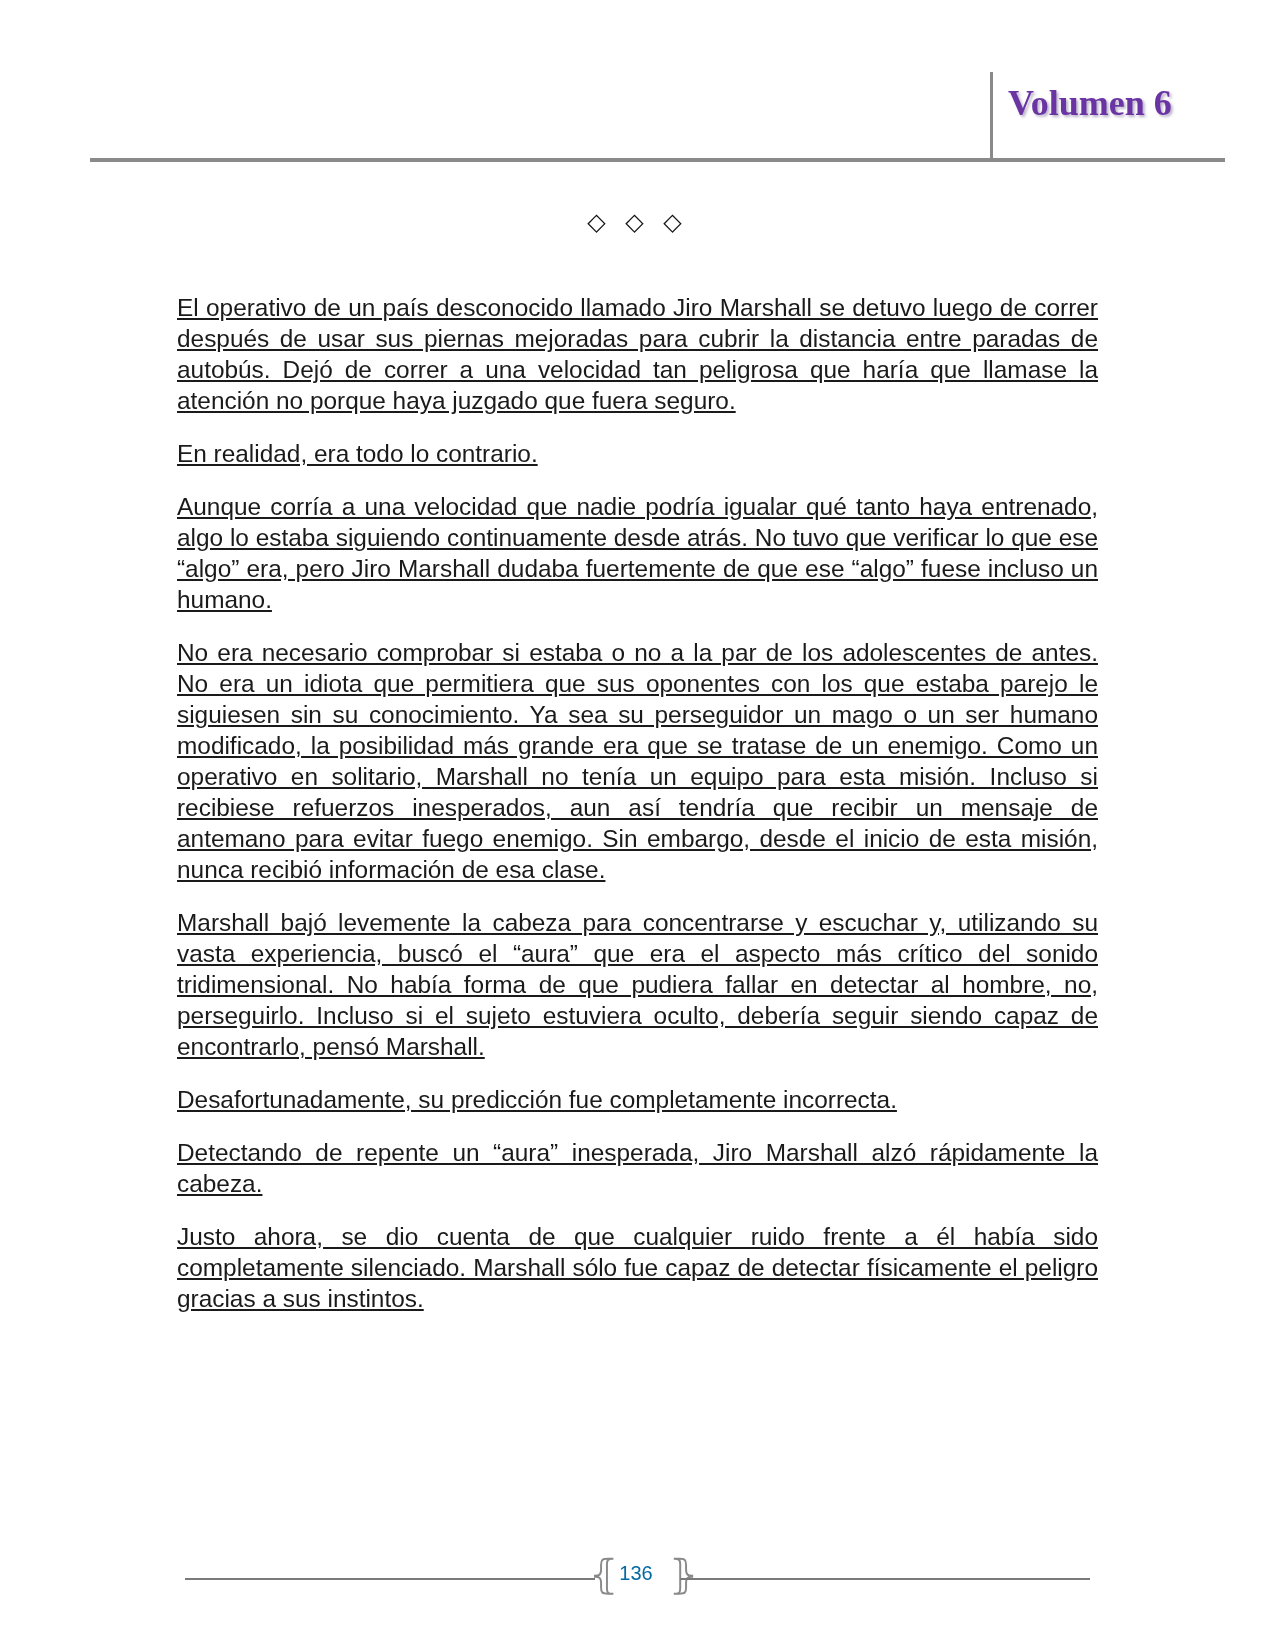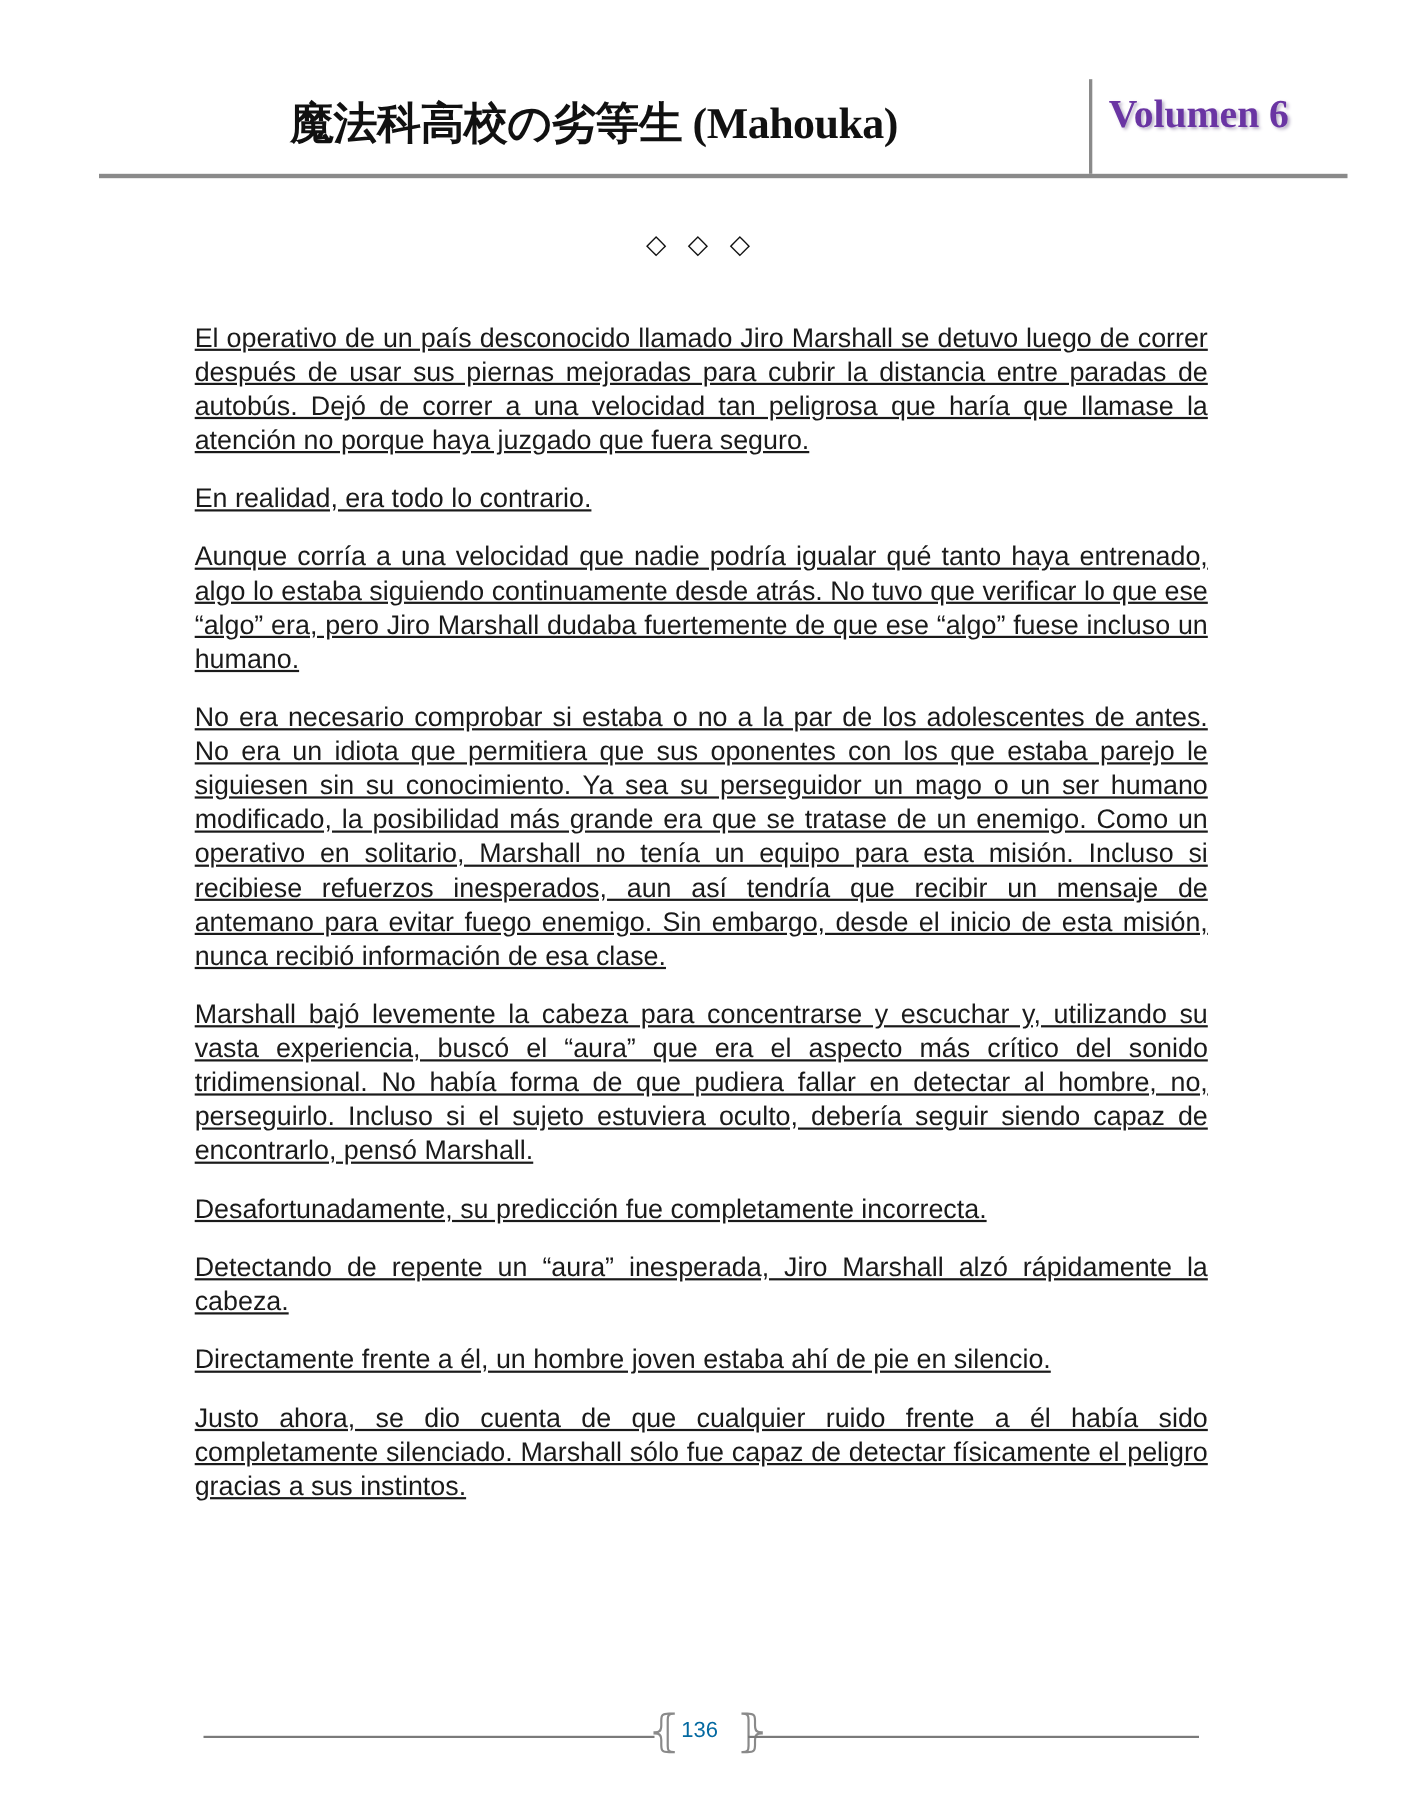--- a/index.html
+++ b/index.html
@@ -33,39 +33,37 @@
                       font-size: 40px; line-height: 40px; color: #8a8a8a; }
     .footer-bracket.left { left: 404px; }
     .footer-bracket.right { left: 484px; }
     .page-number { position: absolute; left: 418px; top: 14px; width: 66px; text-align: center;
                    font-size: 20px; color: #0369a1; }
   </style>
 </head>
 <body>
 
 <div class="header">
-  <div class="header-title">魔法科高校の劣等生 (Mahouka)</div>
   <div class="header-divider-v"></div>
   <div class="header-volume" style="color: rgb(106, 53, 163); text-align: center;">Volumen 6</div>
   <div class="header-rule"></div>
 </div>
 
 <div class="separator">
   <span>◇ ◇ ◇</span>
 </div>
 
 <div class="body-text">
   <p>El operativo de un país desconocido llamado Jiro Marshall se detuvo luego de correr después de usar sus piernas mejoradas para cubrir la distancia entre paradas de autobús. Dejó de correr a una velocidad tan peligrosa que haría que llamase la atención no porque haya juzgado que fuera seguro.</p>
   <p>En realidad, era todo lo contrario.</p>
   <p>Aunque corría a una velocidad que nadie podría igualar qué tanto haya entrenado, algo lo estaba siguiendo continuamente desde atrás. No tuvo que verificar lo que ese “algo” era, pero Jiro Marshall dudaba fuertemente de que ese “algo” fuese incluso un humano.</p>
   <p>No era necesario comprobar si estaba o no a la par de los adolescentes de antes. No era un idiota que permitiera que sus oponentes con los que estaba parejo le siguiesen sin su conocimiento. Ya sea su perseguidor un mago o un ser humano modificado, la posibilidad más grande era que se tratase de un enemigo. Como un operativo en solitario, Marshall no tenía un equipo para esta misión. Incluso si recibiese refuerzos inesperados, aun así tendría que recibir un mensaje de antemano para evitar fuego enemigo. Sin embargo, desde el inicio de esta misión, nunca recibió información de esa clase.</p>
   <p>Marshall bajó levemente la cabeza para concentrarse y escuchar y, utilizando su vasta experiencia, buscó el “aura” que era el aspecto más crítico del sonido tridimensional. No había forma de que pudiera fallar en detectar al hombre, no, perseguirlo. Incluso si el sujeto estuviera oculto, debería seguir siendo capaz de encontrarlo, pensó Marshall.</p>
   <p>Desafortunadamente, su predicción fue completamente incorrecta.</p>
   <p>Detectando de repente un “aura” inesperada, Jiro Marshall alzó rápidamente la cabeza.</p>
-  <p>Directamente frente a él, un hombre joven estaba ahí de pie en silencio.</p>
   <p>Justo ahora, se dio cuenta de que cualquier ruido frente a él había sido completamente silenciado. Marshall sólo fue capaz de detectar físicamente el peligro gracias a sus instintos.</p>
 </div>
 
 <div class="footer">
   <div class="footer-rule-left"></div>
   <span class="footer-bracket left">⦃</span>
   <span class="page-number">136</span>
   <span class="footer-bracket right">⦄</span>
   <div class="footer-rule-right"></div>
 </div>

